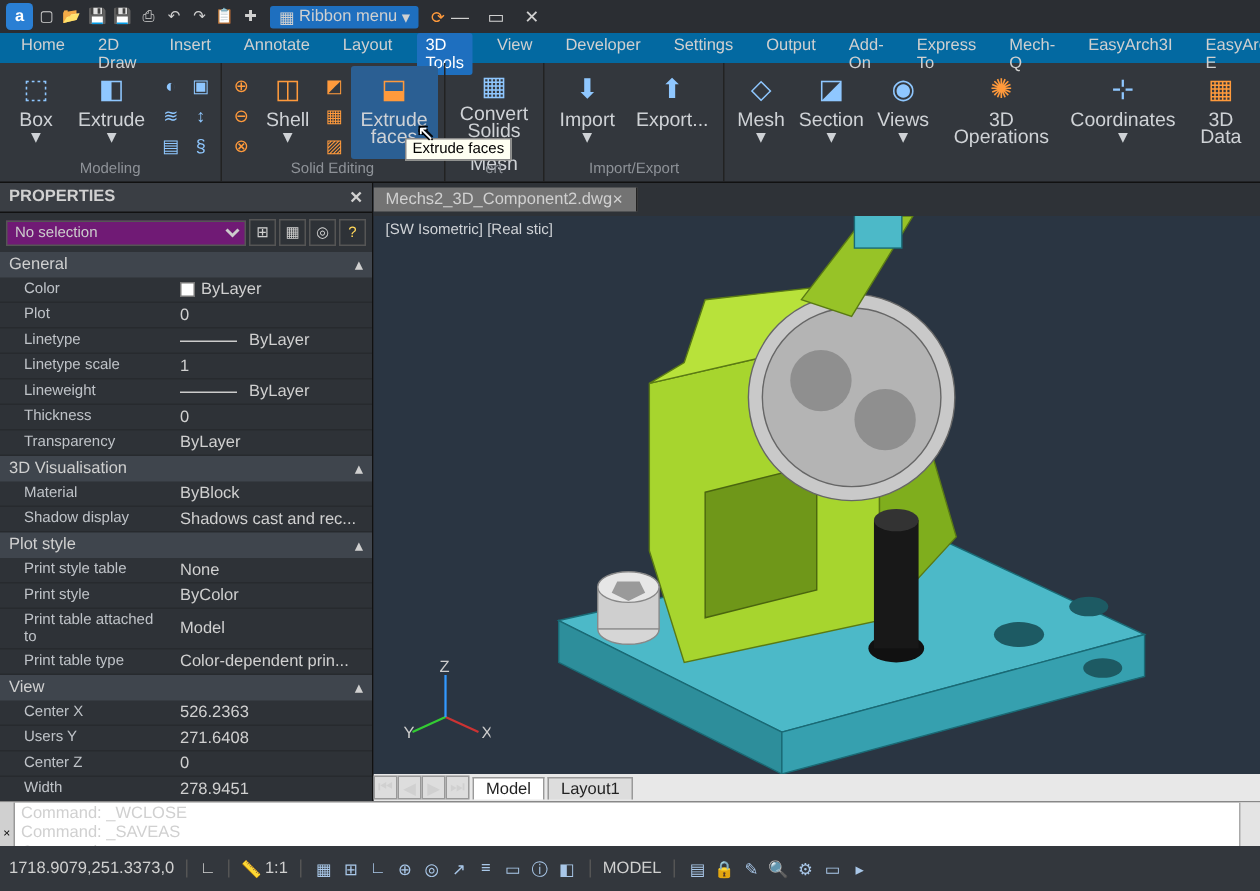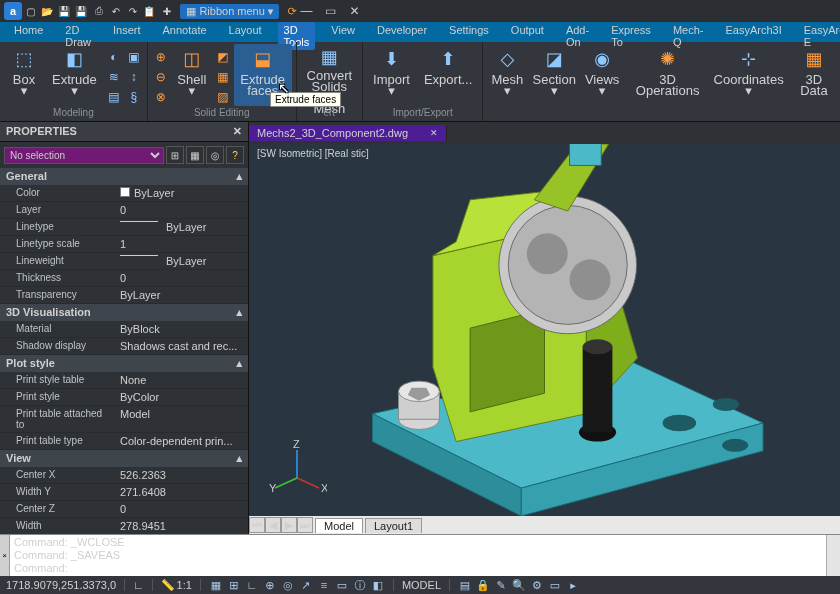--- a/index.html
+++ b/index.html
@@ -30,43 +30,43 @@
 .tooltip{position:absolute;top:92px;left:270px;background:#fefff2;color:#000;border:1px solid #888;padding:1px 4px;font-size:10px;z-index:100}
 .cursor-arrow{position:absolute;top:80px;left:278px;z-index:101;font-size:14px;color:#fff;text-shadow:1px 1px 0 #000,-1px -1px 0 #000,1px -1px 0 #000,-1px 1px 0 #000}
 .workspace{position:absolute;top:122px;left:0;right:0;bottom:60px;display:flex}
 .props{width:249px;background:#2e3237;border-right:1px solid #111;display:flex;flex-direction:column}
 .props-hdr{background:#3a3e44;padding:3px 6px;font-weight:600;border-bottom:1px solid #111;display:flex;align-items:flex-start;justify-content:space-between}
 .props-hdr .x{cursor:pointer}
 .props-sel{padding:4px;display:flex;gap:2px;align-items:center}
 .props-sel select{flex:1;background:#701a75;border:1px solid #555;color:#ccc;font-size:10px;padding:1px}
 .props-sel span{width:18px;height:18px;border:1px solid #555;display:flex;align-items:center;justify-content:center;cursor:pointer;font-size:10px}
 .props-body{flex:1;overflow:auto}
-.pg-hdr{background:#3f454d;padding:2px 6px;font-weight:700;display:flex;justify-content:space-between;cursor:pointer}
+.pg-hdr{background:#3f454d;padding:2px 6px;font-weight:400;display:flex;justify-content:space-between;cursor:pointer}
 .pg-row{display:flex;border-bottom:1px solid #272a2e}
 .pg-row .k{width:116px;padding:2px 4px 2px 16px;color:#bfc3c8;font-size:10px}
-.pg-row .v{flex:1;padding:2px 4px;color:#cfd2d6;font-size:10px;display:flex;align-items:flex-start;gap:4px}
+.pg-row .v{flex:1;padding:2px 4px;color:#cfd2d6;font-size:10px;display:flex;align-items:center;gap:4px}
 .pg-row .v.dim{color:#7d8289}
 .sw{width:10px;height:10px;background:#fff;border:1px solid #777;display:inline-block}
 .line-sample{width:38px;height:1px;background:#ccc;display:inline-block;margin-right:4px}
 .viewport{flex:1;background:#2a3542;position:relative;overflow:hidden}
 .doc-tab{position:absolute;top:0;left:0;right:0;height:22px;background:#2e3237;display:flex;align-items:center}
-.doc-tab .tab{background:#4c1d95;padding:2px 8px;display:flex;align-items:center;gap:22px;border-right:1px solid #222}
+.doc-tab .tab{background:#737373;padding:2px 8px;display:flex;align-items:center;gap:0;border-right:1px solid #222}
 .doc-tab .tab .x{font-size:9px;cursor:pointer}
 .view-label{position:absolute;top:26px;left:8px;font-size:10px;color:#cfd2d6}
 .axes{position:absolute;bottom:36px;left:18px}
 .layout-tabs{position:absolute;bottom:0;left:0;right:0;height:18px;background:#e8e8e8;display:flex;align-items:center;font-size:10px;color:#333}
 .layout-tabs .nav{display:flex}
 .layout-tabs .nav span{width:16px;height:16px;border:1px solid #999;background:#ddd;display:flex;align-items:center;justify-content:center;cursor:pointer}
 .layout-tabs .tab{padding:1px 8px;background:#fff;border:1px solid #999;border-bottom:none;margin-left:2px;color:#222}
 .layout-tabs .tab.inactive{background:#ddd}
 .cmd{position:absolute;bottom:18px;left:0;right:0;height:42px;background:#fff;color:#000;border-top:1px solid #888;display:flex}
 .cmd .lockbar{width:10px;background:#d0d0d0;border-right:1px solid #999;display:flex;align-items:center;justify-content:center;font-size:8px;color:#000;writing-mode:vertical-rl}
 .cmd .lines{flex:1;padding:1px 4px;font-family:Consolas,monospace;font-size:11px;color:#000;line-height:13px}
 .cmd .sb{width:14px;background:#e4e4e4;border-left:1px solid #aaa}
-.status{position:absolute;bottom:0;left:0;right:0;height:18px;background:#33373d;display:flex;align-items:center;gap:8px;padding:0 6px;font-size:10px}
+.status{position:absolute;bottom:0;left:0;right:0;height:30px;background:#33373d;display:flex;align-items:center;gap:8px;padding:0 6px;font-size:10px}
 .status .sep{width:1px;height:12px;background:#555}
 .status span{display:flex;align-items:center;gap:2px}
 .status .icons{display:flex;gap:4px}
 .status .icons i{width:14px;height:14px;display:flex;align-items:center;justify-content:center;font-style:normal;cursor:pointer;color:#a9c7e8}
 svg.model3d{position:absolute;top:22px;left:0;width:100%;height:calc(100% - 40px)}
 </style>
 </head>
 <body>
 
 <div class="titlebar">
@@ -244,21 +244,21 @@
           <span>▴</span>
         </div>
         <div class="pg-row">
           <div class="k">Color</div>
           <div class="v">
             <span class="sw"></span>
             <span>ByLayer</span>
           </div>
         </div>
         <div class="pg-row">
-          <div class="k">Layer</div>
+          <div class="k">Plot</div>
           <div class="v">
             <span>0</span>
           </div>
         </div>
         <div class="pg-row">
           <div class="k">Linetype</div>
           <div class="v">
             <span class="line-sample"></span>
             <span>ByLayer</span>
           </div>
@@ -336,21 +336,21 @@
           <span>View</span>
           <span>▴</span>
         </div>
         <div class="pg-row">
           <div class="k">Center X</div>
           <div class="v">
             <span>526.2363</span>
           </div>
         </div>
         <div class="pg-row">
-          <div class="k">Width Y</div>
+          <div class="k">Users Y</div>
           <div class="v">
             <span>271.6408</span>
           </div>
         </div>
         <div class="pg-row">
           <div class="k">Center Z</div>
           <div class="v">
             <span>0</span>
           </div>
         </div>

